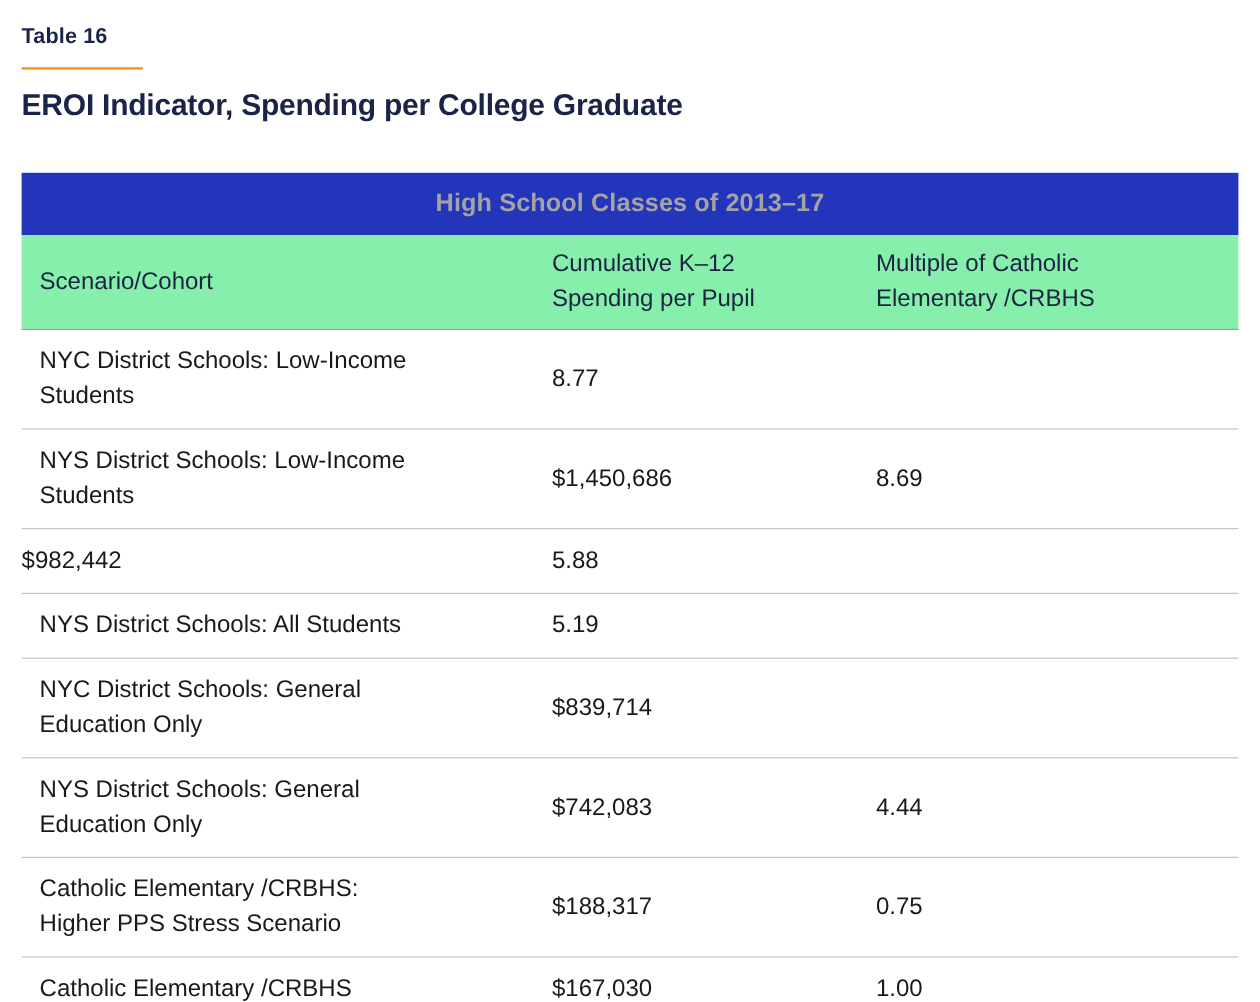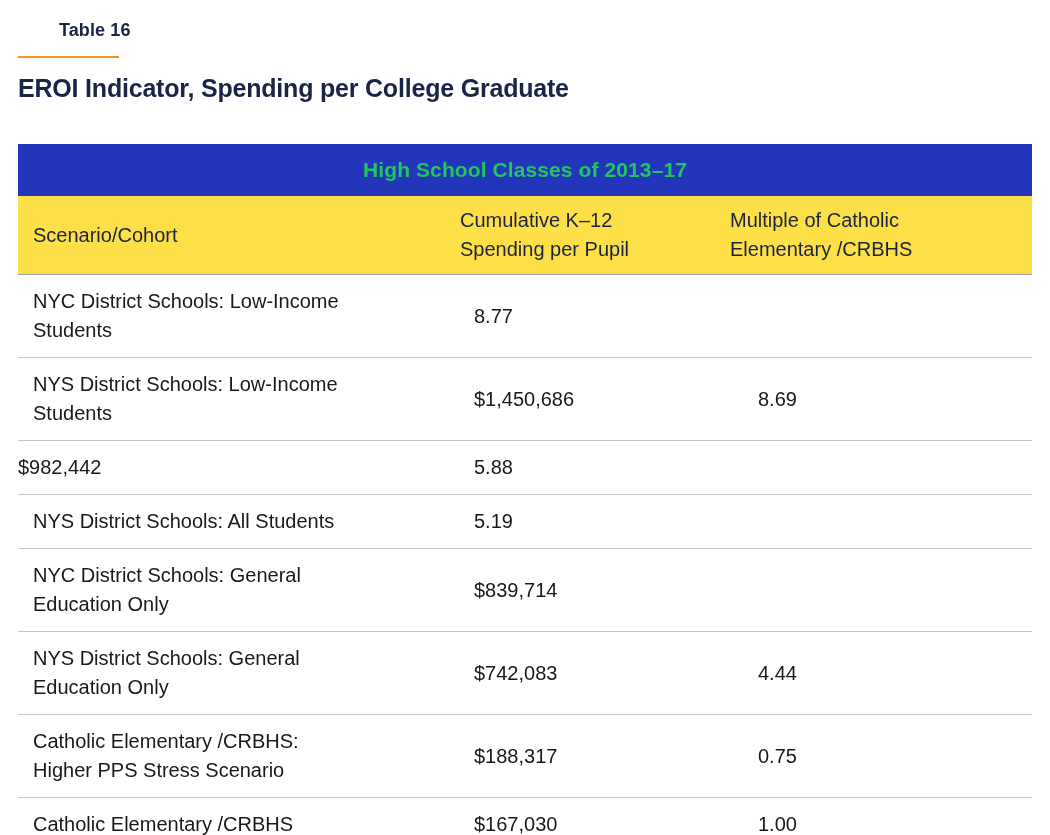--- a/index.html
+++ b/index.html
@@ -9,62 +9,60 @@
     font-family: "Liberation Sans", sans-serif;
     color: #17191d;
     position: relative;
     overflow: hidden;
   }
   .page { position: absolute; left: 18px; top: 20px; width: 1014px; }
 
   .table-label {
     font-size: 18px; font-weight: bold; color: #1a2348;
     letter-spacing: 0.1px;
-    margin-left: 41px;
   }
   .accent-rule {
     width: 101px; height: 2px; background: #f79420; margin-top: 15px;
   }
   .doc-title {
     margin-top: 16px;
     font-size: 25px; font-weight: bold; color: #1a2348;
     letter-spacing: -0.2px;
   }
 
   .data-table { margin-top: 41px; width: 1014px; }
 
   .band {
-    height: 52px; background: #2335bb; color: #22c55e;
+    height: 52px; background: #2335bb; color: #a3a3a3;
     display: flex; align-items: center; justify-content: center;
     font-size: 21px; font-weight: bold; letter-spacing: 0.1px;
   }
 
   .grid-row {
     display: grid;
     grid-template-columns: 442px 270px 302px;
     align-items: center;
   }
 
   .hdr-row {
-    background: #fde047;
+    background: #86efac;
     border-bottom: 1px solid #9aa0ac;
     min-height: 76px;
     padding: 10px 0;
     color: #1c2340;
     font-size: 20px;
     line-height: 29px;
   }
 
   .row {
     border-bottom: 1px solid #c3c5cb;
     padding: 12px 0;
     font-size: 20px;
     line-height: 29px;
     min-height: 54px;
-    gap: 14px;
   }
   .row:last-child { border-bottom: 1px solid #a6a9b1; }
 
   .cell { white-space: pre-line; }
   .c1 { padding-left: 15px; padding-right: 18px; }
   .c2 { padding-right: 12px; }
   .c3 { padding-right: 10px; }
 </style>
 </head>
 <body>

